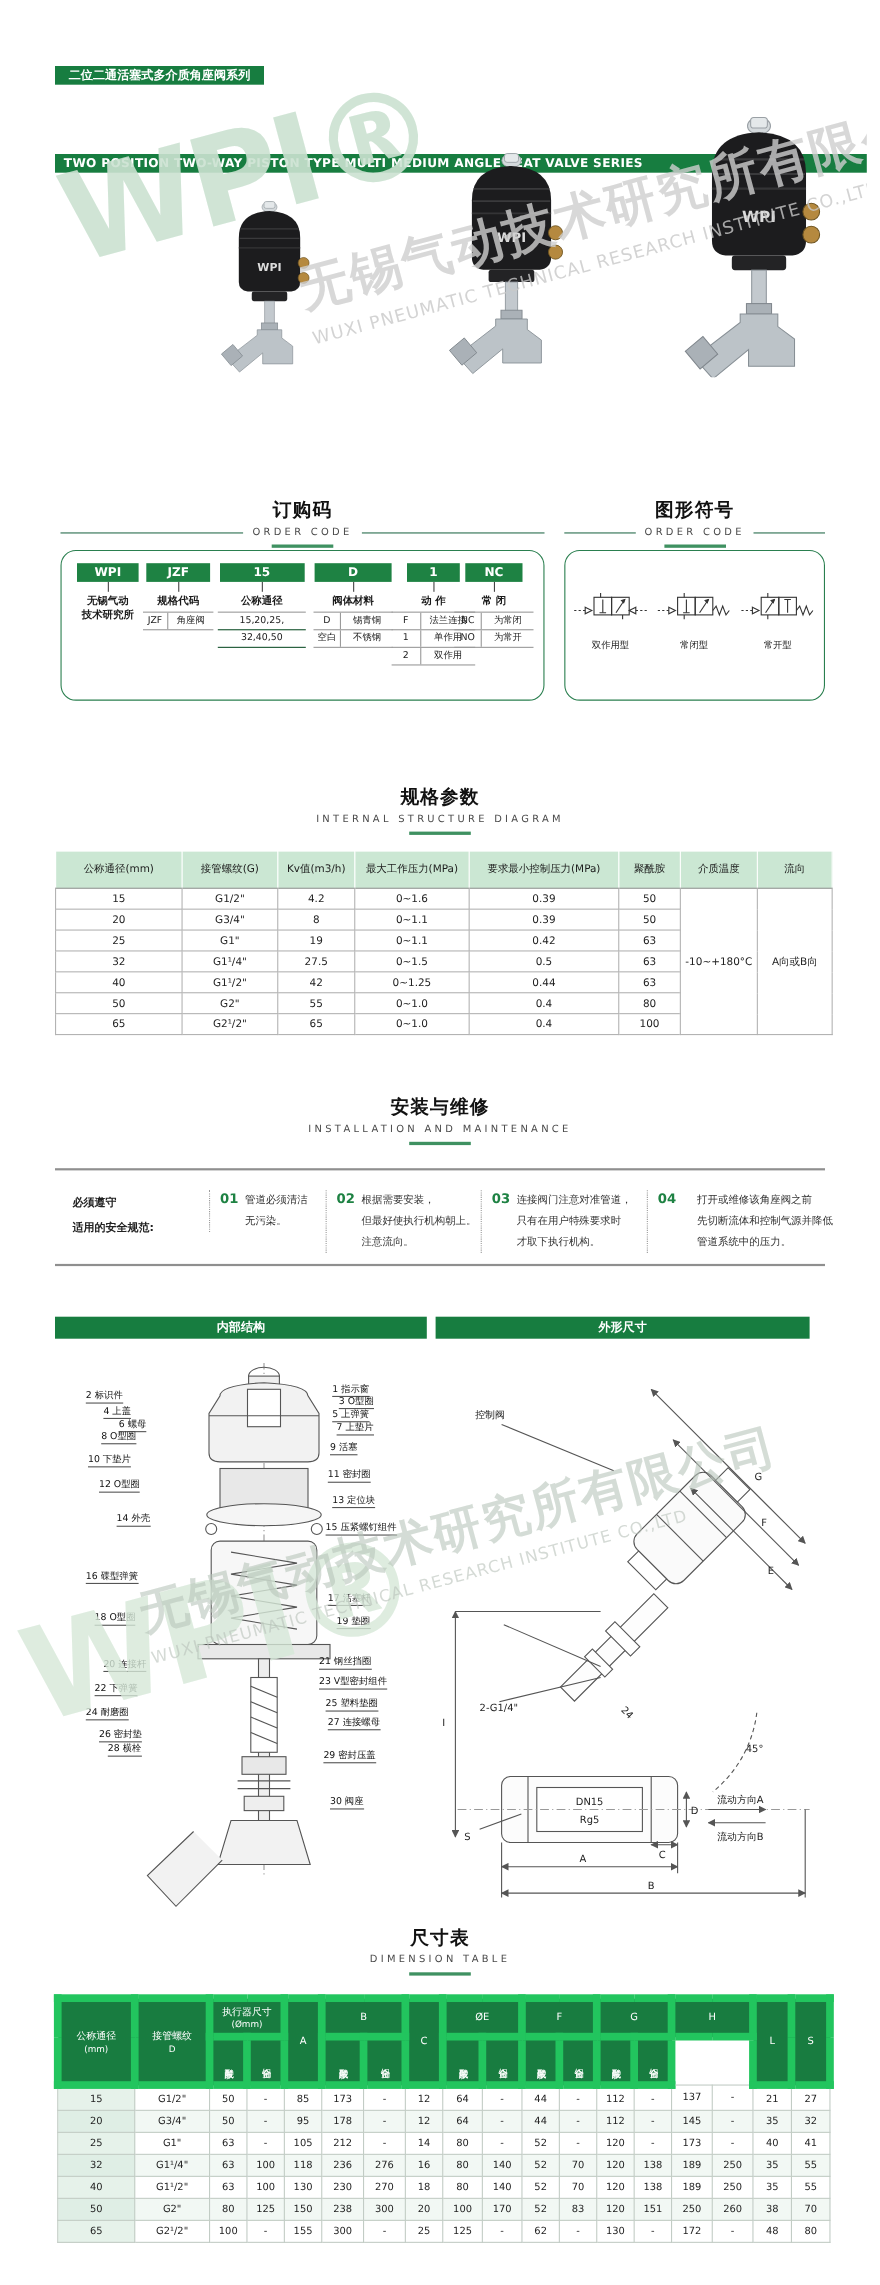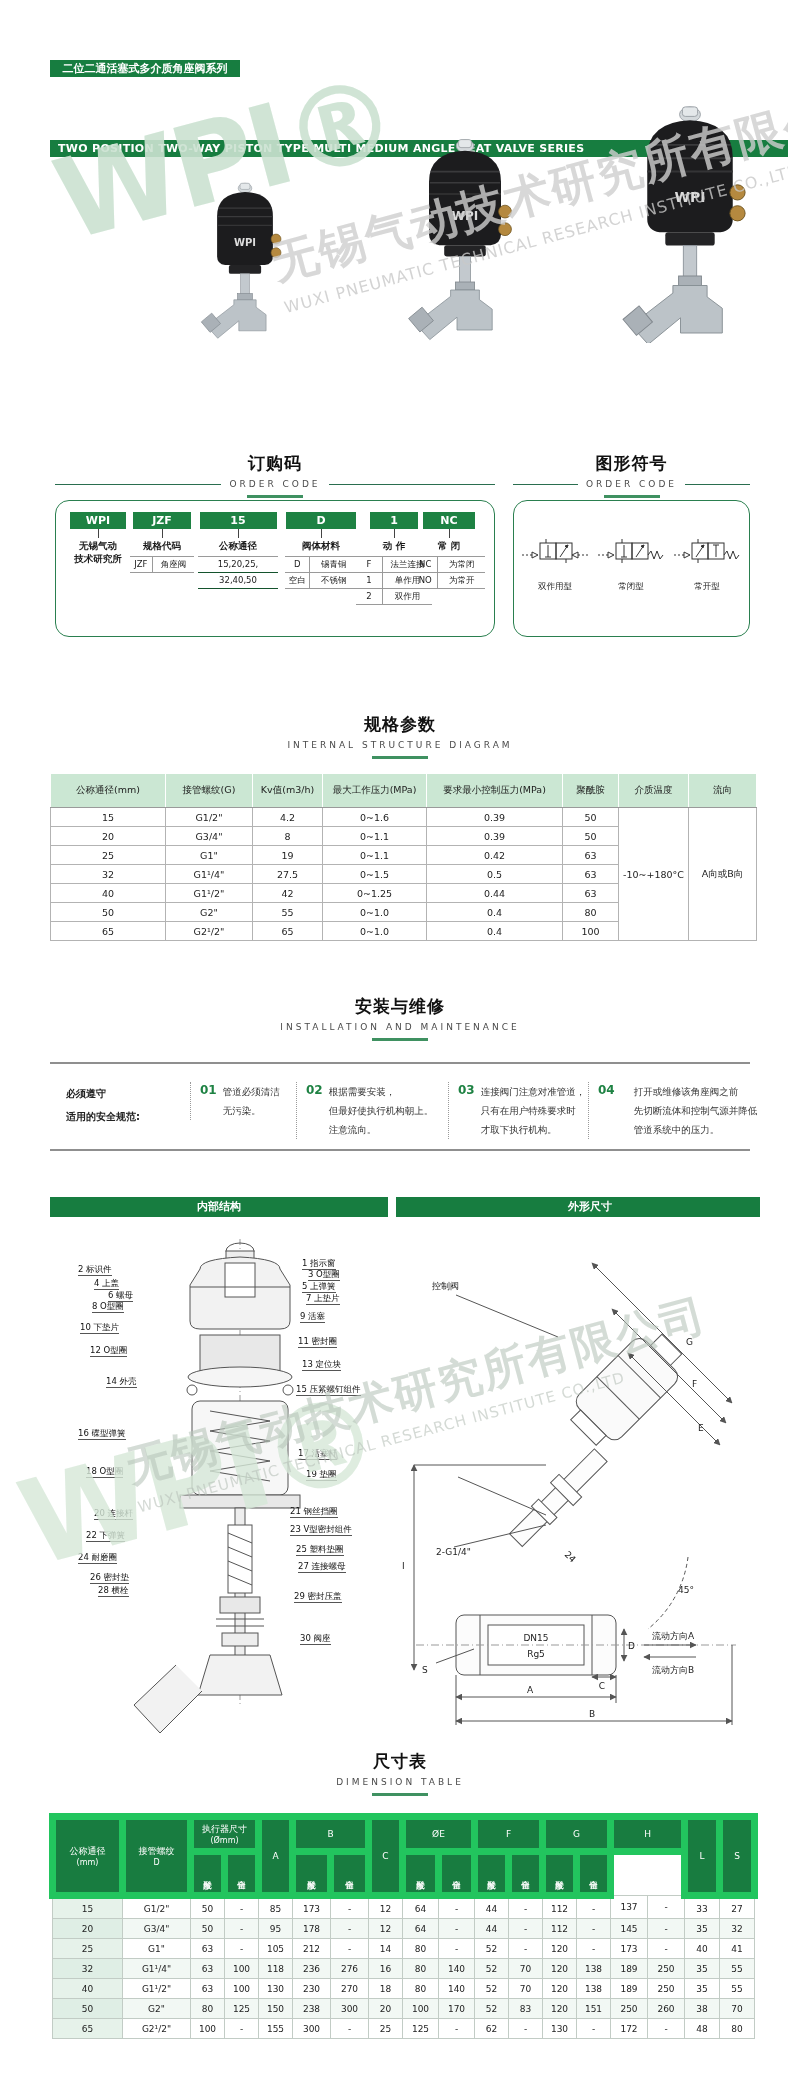--- a/index.html
+++ b/index.html
@@ -416,39 +416,39 @@
     </div>
   </div>
   <div class="item" style="left:296px;">
     <span class="num">02</span>
     <div class="lines">
       <div>根据需要安装，</div>
       <div>但最好使执行机构朝上。</div>
       <div>注意流向。</div>
     </div>
   </div>
-  <div class="item" style="left:448px;">
+  <div class="item" style="left:437px;">
     <span class="num">03</span>
     <div class="lines">
       <div>连接阀门注意对准管道，</div>
       <div>只有在用户特殊要求时</div>
       <div>才取下执行机构。</div>
     </div>
   </div>
   <div class="item" style="left:588px;gap:19px;">
     <span class="num">04</span>
     <div class="lines">
       <div>打开或维修该角座阀之前</div>
       <div>先切断流体和控制气源并降低</div>
       <div>管道系统中的压力。</div>
     </div>
   </div>
 
   <div class="gbar" style="left:50px;width:338px;">内部结构</div>
-  <div class="gbar" style="left:396px;width:340px;padding-left:24px;">外形尺寸</div>
+  <div class="gbar" style="left:396px;width:340px;">外形尺寸</div>
 
   <div class="diag" style="left:50px;width:340px;">
     <svg width="340" height="520" viewBox="0 0 340 520">
       <g stroke="#555" fill="none" stroke-width="1">
         <line x1="190" y1="14" x2="190" y2="480" stroke-dasharray="6,3,1,3" stroke="#999"></line>
         <ellipse cx="190" cy="26" rx="14" ry="8"></ellipse>
         <rect x="176" y="26" width="28" height="16" fill="#eee"></rect>
         <path d="M150,44 Q150,34 190,32 Q230,34 230,44 L240,60 L240,96 Q240,104 230,104 L150,104 Q140,104 140,96 L140,60 Z" fill="#f2f2f2"></path>
         <rect x="175" y="38" width="30" height="34" fill="#fff"></rect>
         <line x1="140" y1="62" x2="240" y2="62"></line>
@@ -654,21 +654,21 @@
           <td>-</td>
           <td>12</td>
           <td>64</td>
           <td>-</td>
           <td>44</td>
           <td>-</td>
           <td>112</td>
           <td>-</td>
           <td>137</td>
           <td>-</td>
-          <td>33</td>
+          <td>21</td>
           <td>27</td>
         </tr>
         <tr class="alt">
           <td class="c1">20</td>
           <td>G3/4"</td>
           <td>50</td>
           <td>-</td>
           <td>95</td>
           <td>178</td>
           <td>-</td>

